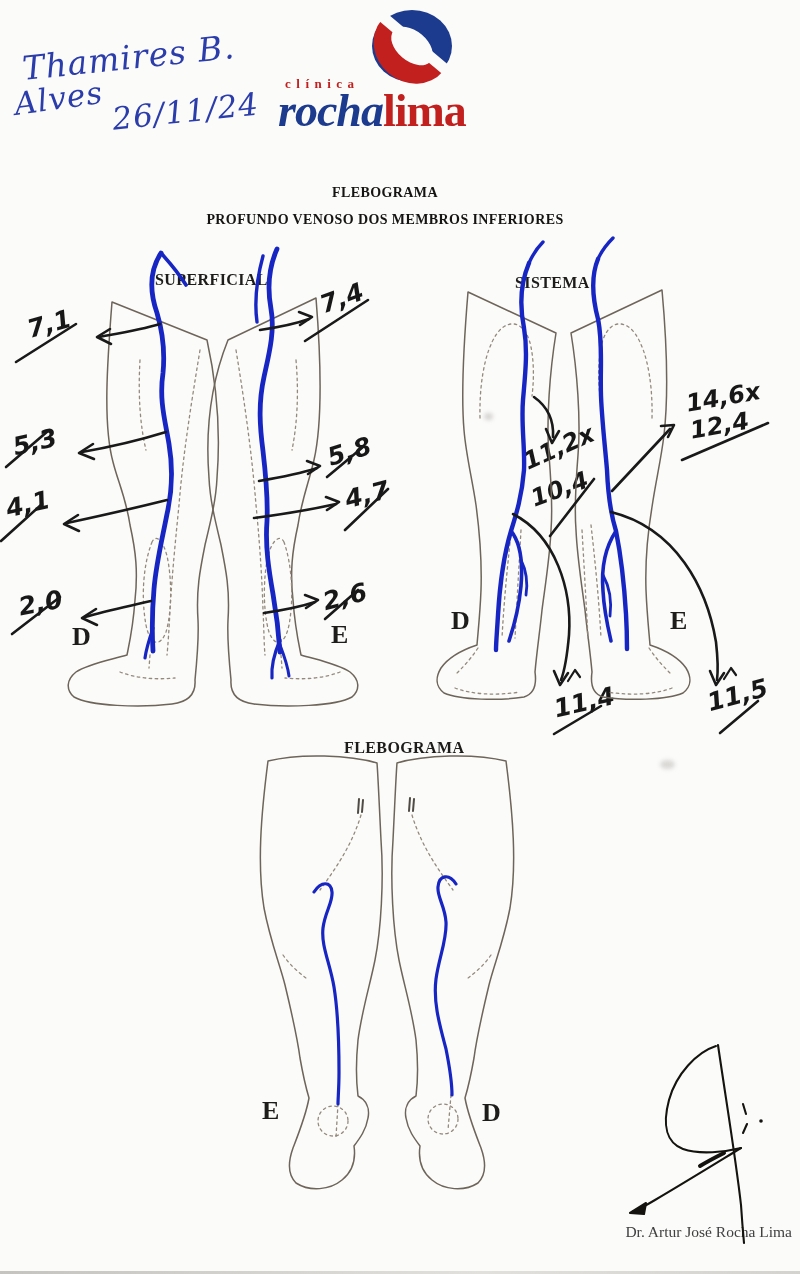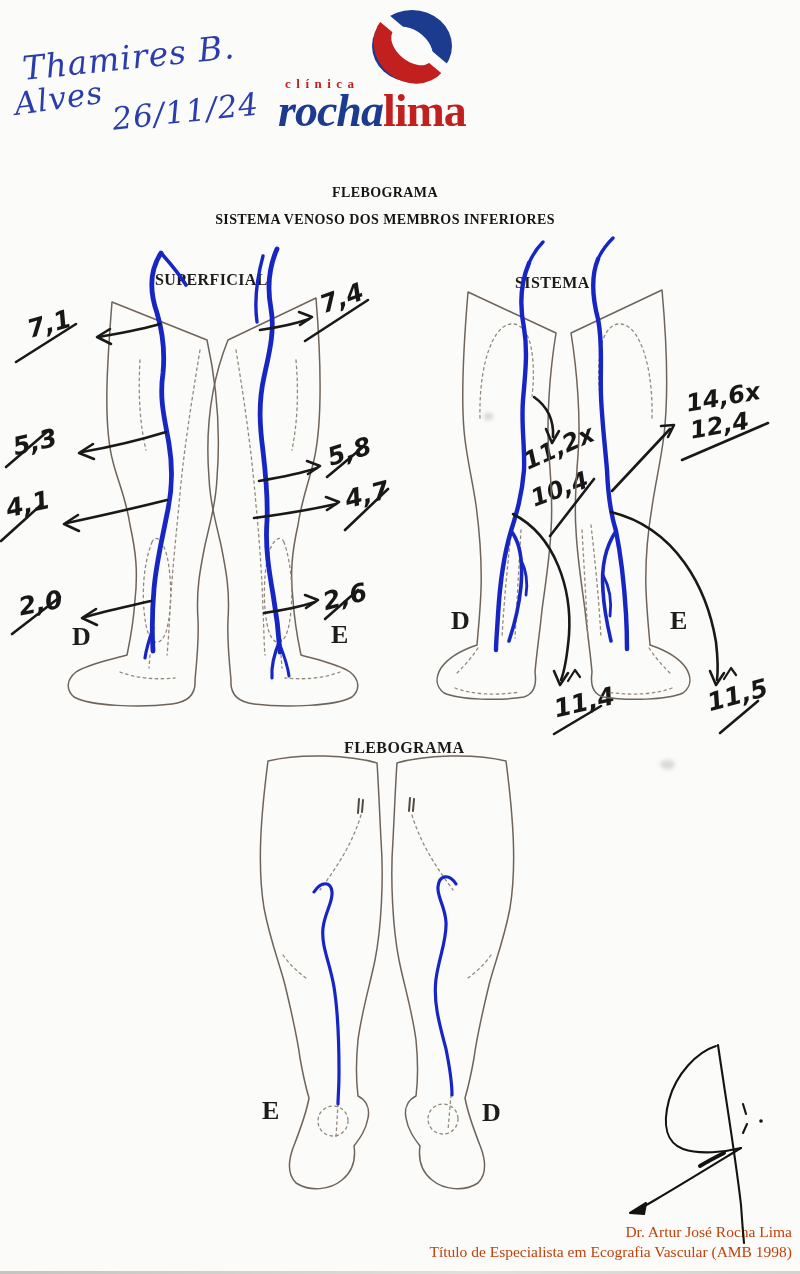--- a/index.html
+++ b/index.html
@@ -19,21 +19,21 @@
   .num{
     font-family:"DejaVu Sans",sans-serif;font-style:italic;font-weight:bold;
     color:#171717;font-size:25px;white-space:nowrap;transform-origin:left top;
   }
   
   .plabel{font-family:"Liberation Serif",serif;font-weight:bold;color:#1d1c1a;white-space:nowrap;}
   .seclabel{font-size:16px;letter-spacing:.4px;}
   .leglabel{font-size:26px;}
   .title{width:770px;text-align:center;font-weight:bold;color:#151413;
          font-size:14px;line-height:27px;letter-spacing:.4px;}
-  .footer{text-align:right;font-size:15.5px;line-height:19.5px;color:#c2410c;white-space:nowrap;}
+  .footer{text-align:right;font-size:15.5px;line-height:19.5px;color:#404040;white-space:nowrap;}
   .logo-word-small{font-family:"Liberation Serif",serif;font-weight:bold;font-size:13px;
     letter-spacing:5.5px;color:#c2201f;text-align:center;}
   .logo-word-big{font-family:"Liberation Serif",serif;font-weight:bold;font-size:46px;
     letter-spacing:-1px;line-height:46px;white-space:nowrap;}
   .smudge{border-radius:50%;filter:blur(2px);}
   .scan-bottom{left:0;bottom:0;width:800px;height:3px;
     background:linear-gradient(to right,#b4b1ac,#d9d7d3 60%,#c7c5c1);opacity:.75;}
   svg{display:block;}
   #overlay{left:0;top:0;z-index:5;pointer-events:none;}
   .txt{z-index:2;}
@@ -57,21 +57,21 @@
       </g>
     </svg>
     <div class="abs logo-word-small" style="left:7px;top:74px;">clínica</div>
     <div class="abs logo-word-big" style="left:0px;top:86px;">
       <span style="color:#1c3b8e;font-style:italic;">rocha</span><span style="color:#c2201f;">lima</span>
     </div>
   </div>
 
   <div class="abs title txt" style="left:0;top:179px;">
     <div>FLEBOGRAMA</div>
-    <div>SISTEMA VENOSO DOS MEMBROS INFERIORES</div>
+    <div>PROFUNDO VENOSO DOS MEMBROS INFERIORES</div>
   </div>
 
   <div class="abs plabel seclabel txt" style="left:155px;top:271px;">SUPERFICIAL</div>
   <div class="abs plabel seclabel txt" style="left:515px;top:274px;">SISTEMA</div>
   <div class="abs plabel seclabel txt" style="left:344px;top:739px;">FLEBOGRAMA</div>
 
   <div class="abs plabel leglabel txt" style="left:72px;top:622px;">D</div>
   <div class="abs plabel leglabel txt" style="left:331px;top:620px;">E</div>
   <div class="abs plabel leglabel txt" style="left:451px;top:606px;">D</div>
   <div class="abs plabel leglabel txt" style="left:670px;top:606px;">E</div>
@@ -90,21 +90,20 @@
 
   <div class="abs num txt" style="left:519px;top:450px;transform:rotate(-24deg);font-size:24px;">11,2x</div>
   <div class="abs num txt" style="left:527px;top:486px;transform:rotate(-20deg);font-size:24px;">10,4</div>
   <div class="abs num txt" style="left:684px;top:390px;transform:rotate(-10deg);font-size:24px;">14,6x</div>
   <div class="abs num txt" style="left:688px;top:417px;transform:rotate(-10deg);font-size:24px;">12,4</div>
   <div class="abs num txt" style="left:551px;top:695px;transform:rotate(-13deg);">11,4</div>
   <div class="abs num txt" style="left:704px;top:689px;transform:rotate(-15deg);">11,5</div>
 
   <div class="abs footer txt" style="right:8px;top:1222px;">
     <div>Dr. Artur José Rocha Lima</div>
-    <div>Título de Especialista em Ecografia Vascular (AMB 1998)</div>
   </div>
 
   <div class="abs smudge" style="left:484px;top:413px;width:9px;height:7px;background:rgba(125,120,113,.30);"></div>
   <div class="abs smudge" style="left:660px;top:760px;width:15px;height:9px;background:rgba(130,125,118,.28);"></div>
   <div class="abs scan-bottom"></div>
 
   <svg id="overlay" class="abs" width="800" height="1274" viewBox="0 0 800 1274">
 
     <g fill="none" stroke="#6e6459" stroke-width="1.5" stroke-linecap="round" stroke-linejoin="round">
 

